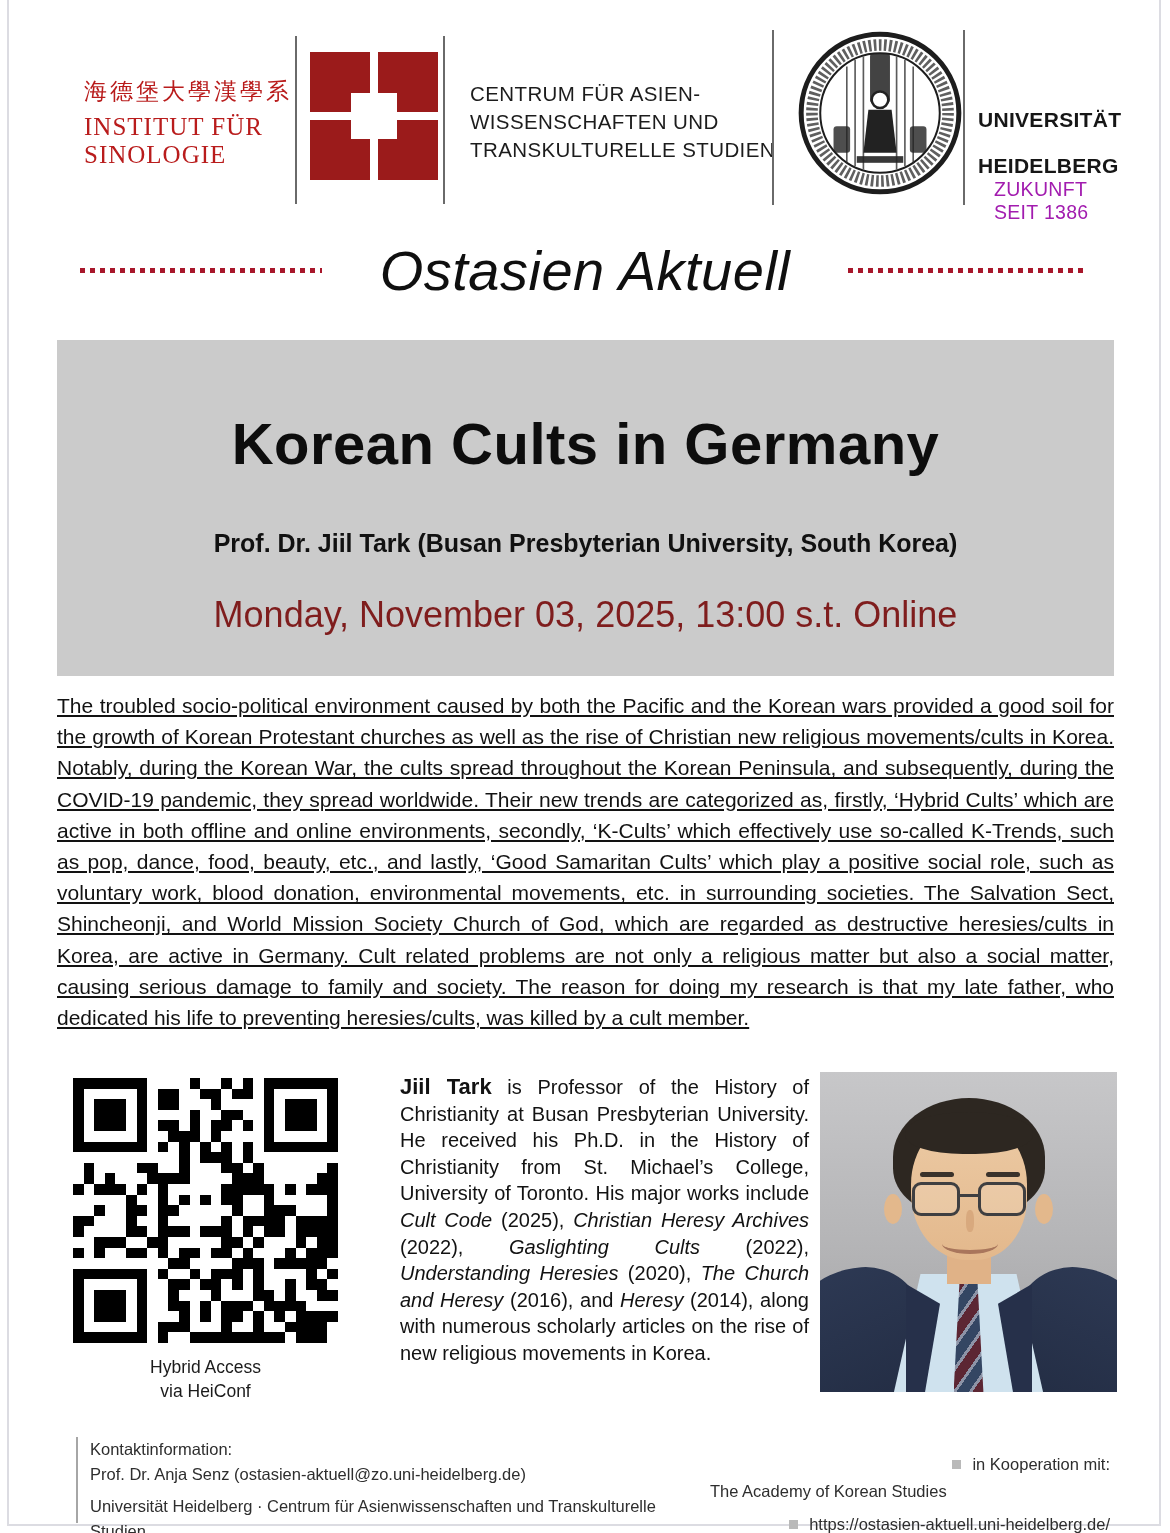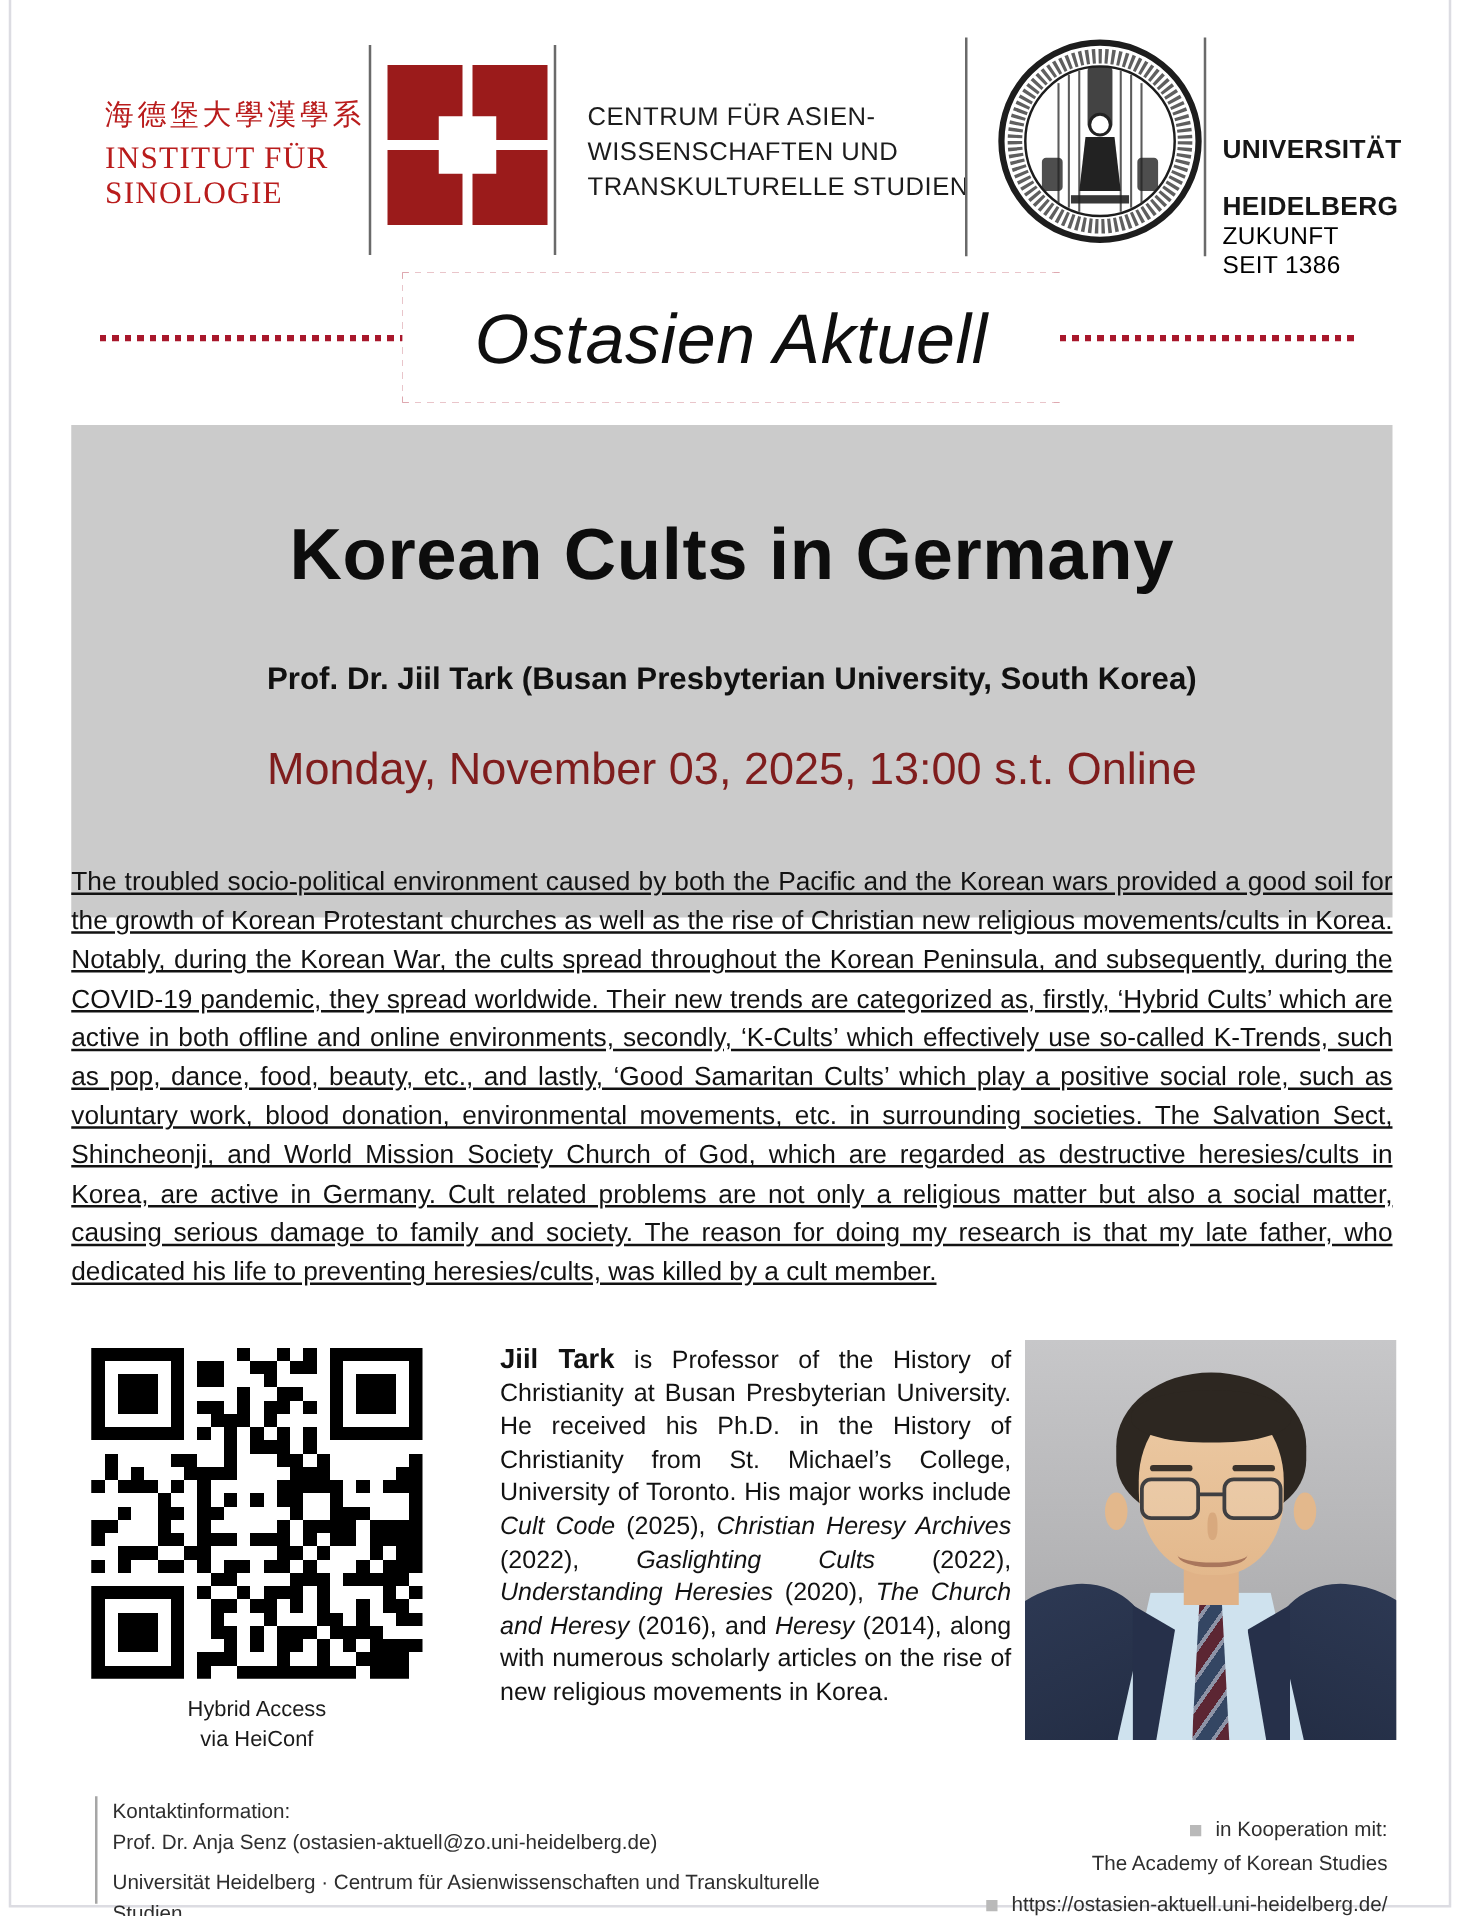--- a/index.html
+++ b/index.html
@@ -27,31 +27,31 @@
   .cats-logo .sq{position:absolute;width:60px;height:60px;background:var(--cats-red);}
   .cats-logo .sq.tl{left:0;top:0}.cats-logo .sq.tr{left:68px;top:0}
   .cats-logo .sq.bl{left:0;top:68px}.cats-logo .sq.br{left:68px;top:68px}
   .cats-logo .ctr{position:absolute;left:41px;top:41px;width:46px;height:46px;background:#fff;}
 
   .cats-text{position:absolute;left:470px;top:80px;font-size:20.5px;line-height:28px;letter-spacing:0.4px;color:#1c1c1c;}
 
   .seal{position:absolute;left:797px;top:30px;width:166px;height:166px;}
   .uh-text{position:absolute;left:978px;top:86px;}
   .uh-text .b{font-weight:bold;font-size:21px;line-height:24px;color:#161616;letter-spacing:0.3px;margin-top:22px;}
-  .uh-text .r{font-size:19.5px;line-height:23px;color:#000000;letter-spacing:0.3px;}
+  .uh-text .r{font-size:19.5px;line-height:23px;color:#a21caf;letter-spacing:0.3px;margin-left:16px;}
 
   
   .dash-h{position:absolute;height:5px;background:repeating-linear-gradient(90deg,var(--dash-red) 0 5px,transparent 5px 10px);}
   .dash-v{position:absolute;width:5px;background:repeating-linear-gradient(180deg,var(--dash-red) 0 5px,transparent 5px 10px);}
   .series-box{position:absolute;left:322px;top:218px;width:526px;height:104px;background:#fff;
     display:flex;align-items:center;justify-content:center;}
   .series-box .t{font-size:56px;color:#0f0f0f;letter-spacing:0.5px;font-style:italic;}
 
   
-  .event-box{position:absolute;left:57px;top:340px;width:1057px;height:394px;background:#CBCBCB;
+  .event-box{position:absolute;left:57px;top:340px;width:1057px;height:336px;background:#CBCBCB;
     display:flex;flex-direction:column;align-items:center;text-align:center;}
   .event-title{margin-top:70px;font-size:58px;font-weight:bold;color:#0d0d0d;letter-spacing:0.5px;}
   .event-speaker{margin-top:52px;font-size:25px;font-weight:bold;color:#111;}
   .event-datetime{margin-top:36px;font-size:36px;font-weight:400;color:#7f1d1d;}
 
   
   .abstract{position:absolute;left:57px;top:690px;width:1057px;
     font-size:21px;line-height:31.2px;text-align:justify;color:#121212;text-decoration:underline;}
 
   
@@ -99,21 +99,21 @@
     clip-path:polygon(0 18%,100% 0,100% 100%,45% 100%);}
 
   
   .ftr-line{position:absolute;left:76px;top:1437px;width:2px;height:86px;background:#a6a6a6;}
   .ftr{font-size:16.5px;color:#2e2e2e;line-height:25px;}
   .ftr-left{position:absolute;left:90px;top:1437px;width:580px;}
   .ftr-left .gap{height:7px;}
   .blt{width:9px;height:9px;background:#b9b9b9;display:inline-block;margin-right:11px;flex:none;align-self:center;}
   .ftr-right{position:absolute;left:690px;top:1452px;width:420px;}
   .ftr-right .row{display:flex;align-items:baseline;margin-bottom:2px;justify-content:flex-end;}
-  .ftr-right .indent{padding-left:20px;text-align:right;}
+  .ftr-right .indent{padding-left:20px;}
   .ftr-right .row2{margin-top:8px;}
 </style>
 </head>
 <body>
 
 <div class="page">
 
   <div class="edge edge-left"></div>
   <div class="edge edge-right"></div>
   <div class="edge edge-bottom"></div>

